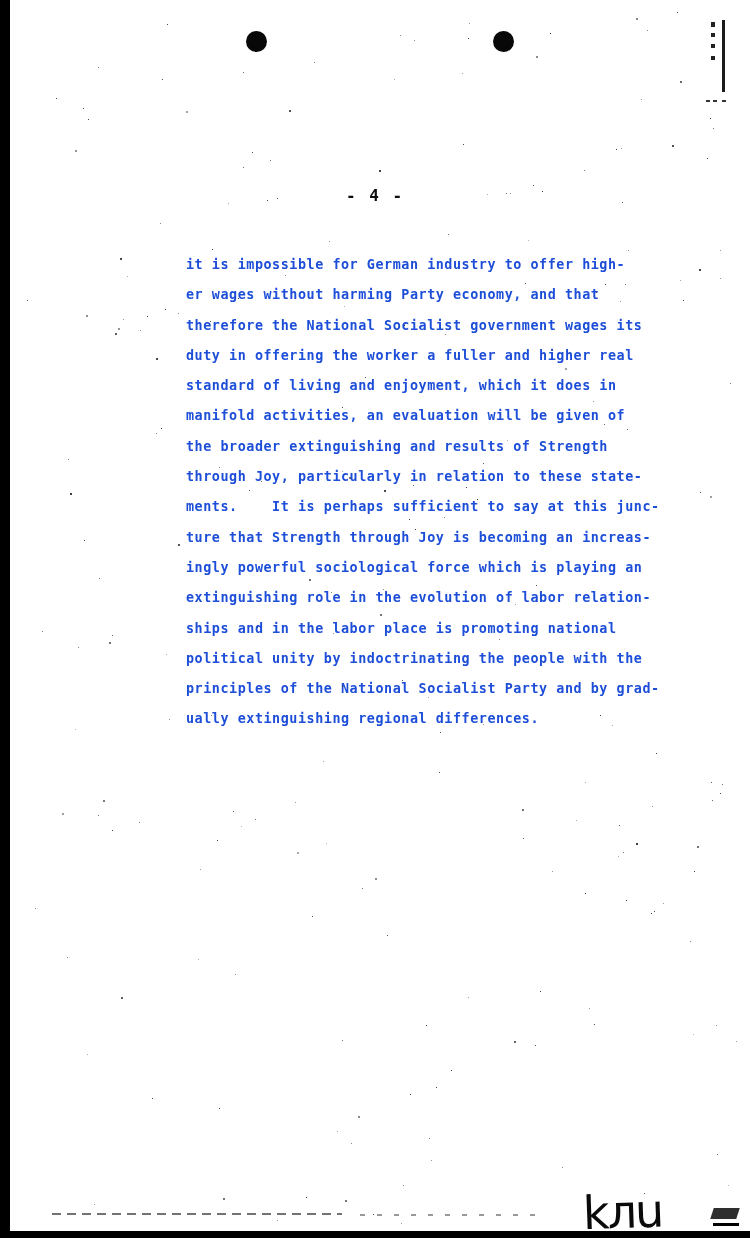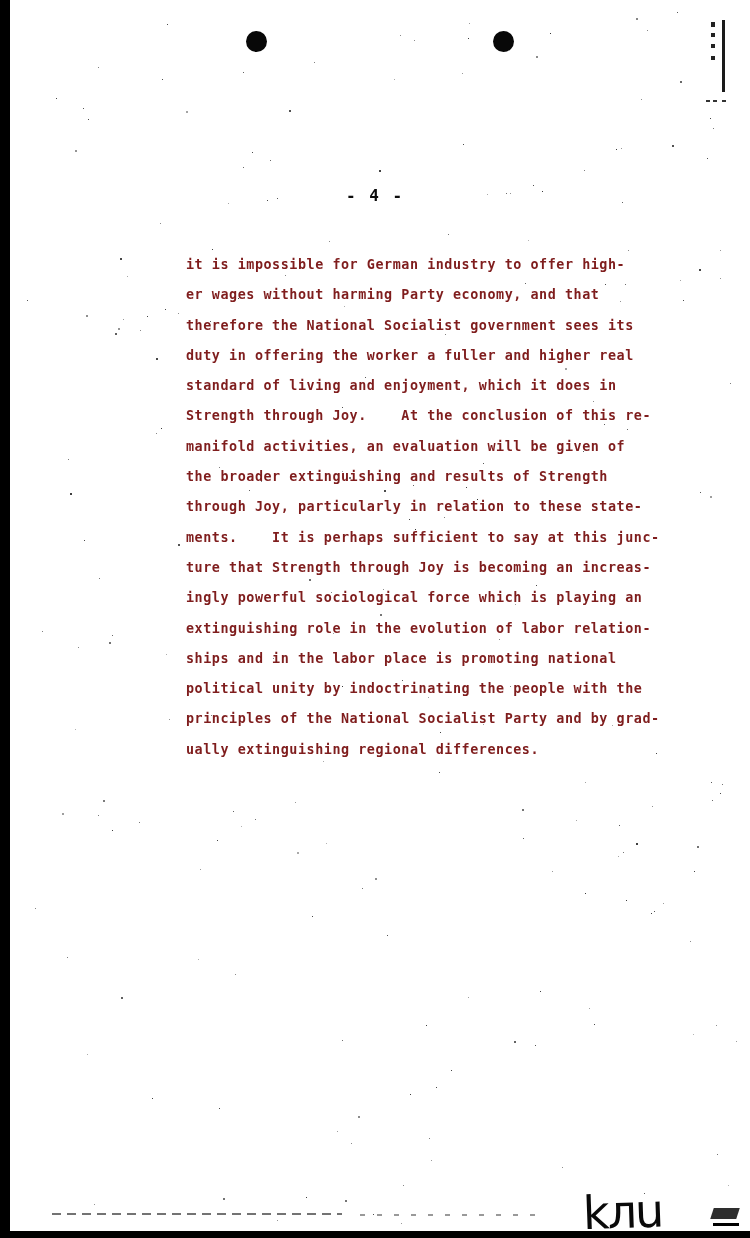--- a/index.html
+++ b/index.html
@@ -130,21 +130,21 @@
     position: absolute;
     left: 186px;
     top: 250px;
     width: 480px;
   }
   .body-line {
     font-size: 13.4px;
     line-height: 30.3px;
     height: 30.3px;
     white-space: pre;
-    color: #7f1d1d;
+    color: #1d4ed8;
     letter-spacing: 0.55px;
     font-weight: bold;
   }
 
   
   .handwriting {
     position: absolute;
     left: 583px;
     top: 1185px;
     font-family: "DejaVu Sans", "Liberation Sans", sans-serif;
@@ -201,24 +201,23 @@
 
   <div class="edge-artifact"></div>
   <div class="edge-artifact-dots"></div>
   <div class="edge-artifact-tick"></div>
 
   <div class="page-number">- 4 -</div>
 
   <div class="body-block">
     <div class="body-line">it is impossible for German industry to offer high-</div>
     <div class="body-line">er wages without harming Party economy, and that</div>
-    <div class="body-line">therefore the National Socialist government sees its</div>
+    <div class="body-line">therefore the National Socialist government wages its</div>
     <div class="body-line">duty in offering the worker a fuller and higher real</div>
     <div class="body-line">standard of living and enjoyment, which it does in</div>
-    <div class="body-line">Strength through Joy.    At the conclusion of this re-</div>
     <div class="body-line">manifold activities, an evaluation will be given of</div>
     <div class="body-line">the broader extinguishing and results of Strength</div>
     <div class="body-line">through Joy, particularly in relation to these state-</div>
     <div class="body-line">ments.    It is perhaps sufficient to say at this junc-</div>
     <div class="body-line">ture that Strength through Joy is becoming an increas-</div>
     <div class="body-line">ingly powerful sociological force which is playing an</div>
     <div class="body-line">extinguishing role in the evolution of labor relation-</div>
     <div class="body-line">ships and in the labor place is promoting national</div>
     <div class="body-line">political unity by indoctrinating the people with the</div>
     <div class="body-line">principles of the National Socialist Party and by grad-</div>

